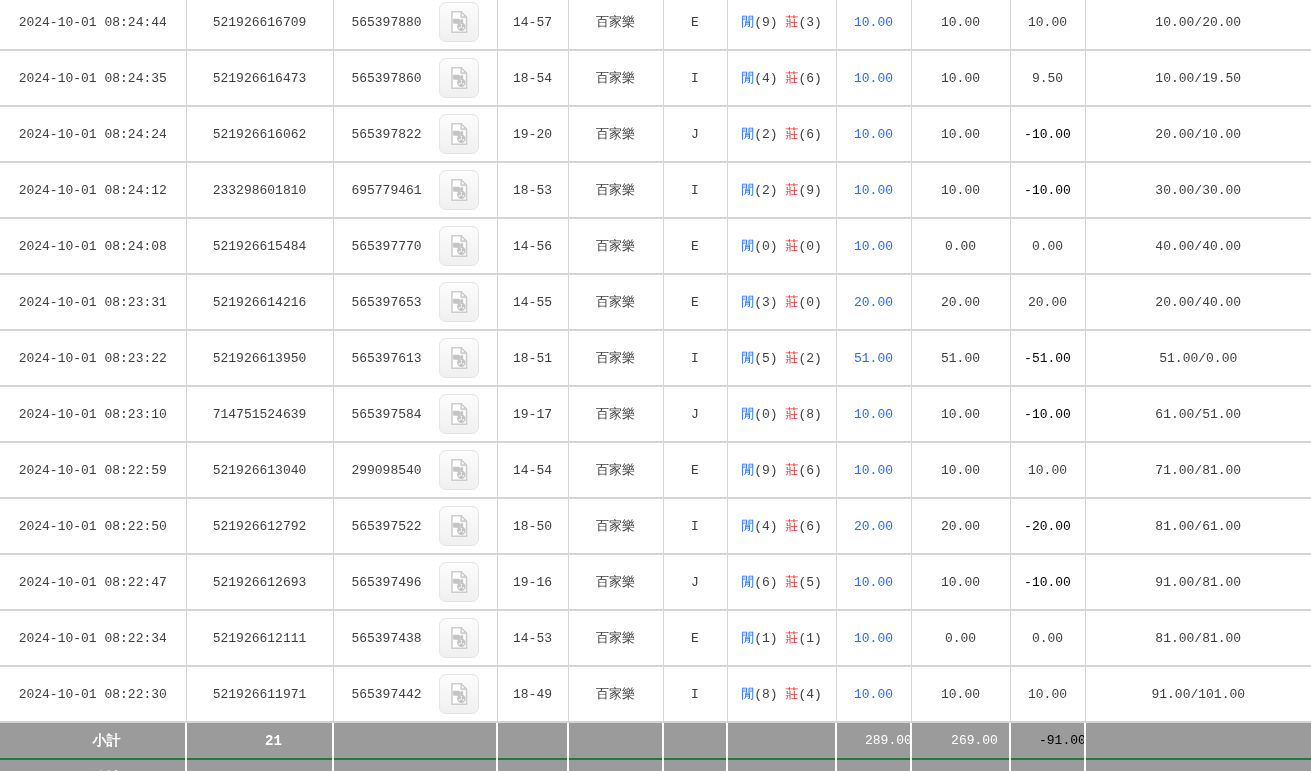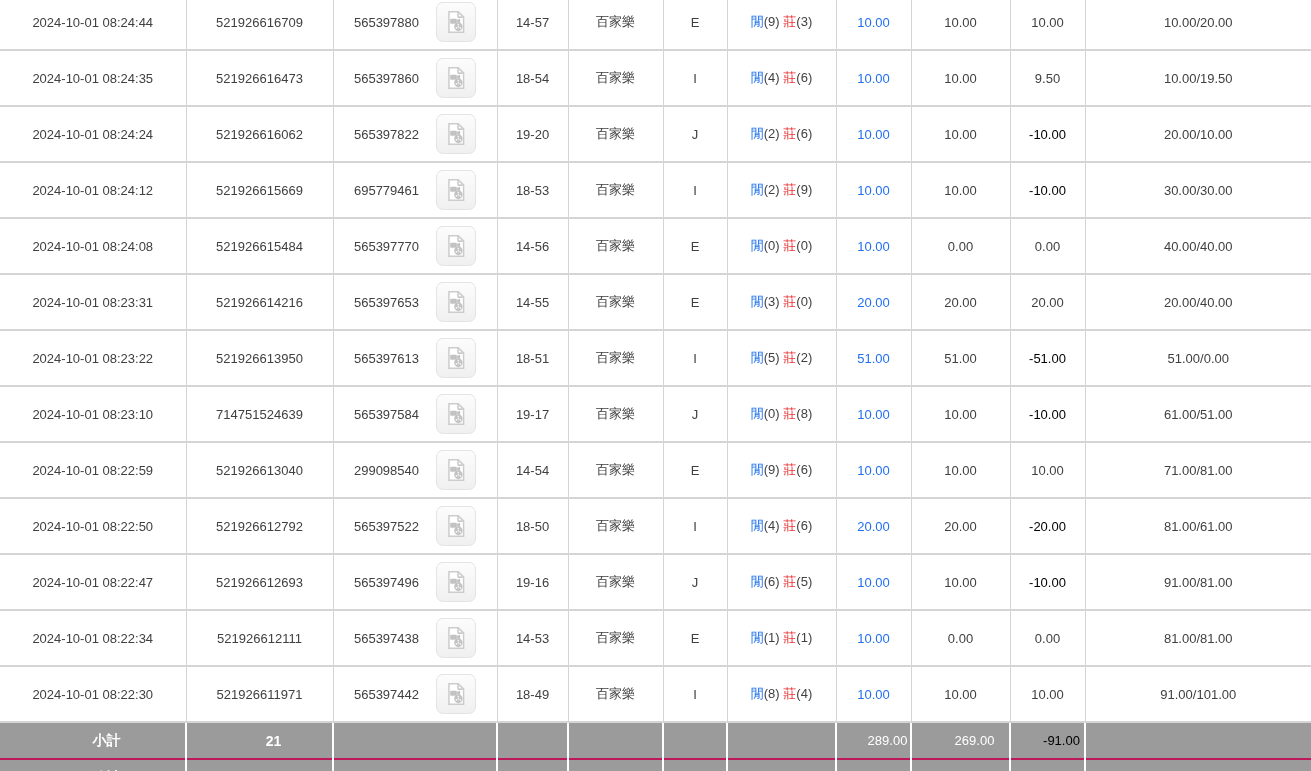--- a/index.html
+++ b/index.html
@@ -1,18 +1,18 @@
 <!DOCTYPE html>
 <html><head>
 <meta charset="utf-8">
 <style>
   html,body{margin:0;padding:0;background:#ffffff;}
   .viewport{
     width:1311px;height:771px;overflow:hidden;background:#fff;
-    font-family:Liberation Sans, sans-serif;
+    font-family:Liberation Mono, monospace;
   }
   table.bet-table{
     border-collapse:collapse;table-layout:fixed;width:1311px;margin-top:-5px;
   }
   td{
     text-align:center;vertical-align:middle;font-size:13px;color:#404040;
     padding:0;overflow:hidden;white-space:nowrap;
   }
   tbody td{
     height:54px;
@@ -29,21 +29,21 @@
   }
   .blue-t{color:#2070f0;}
   .red-t{color:#e83333;}
   .winloss.neg{color:#000000;}
   .paren{color:#404040;}
   .paren::before{content:"(";}
   .paren::after{content:")";}
   td.bet-link{color:#2070f0;cursor:pointer;}
   tfoot td{
     background:#9b9b9b;color:#ffffff;height:35px;
-    border-top:2px solid #be185d;
+    border-top:2px solid #15803d;
     border-right:2px solid rgba(255,255,255,0.55);
     font-size:13px;
     padding-left:28px;
   }
   tfoot td:last-child{border-right:none;}
   tfoot td.sum-label, tfoot td.sum-count{font-weight:bold;font-size:14px;}
   tfoot td.winloss{color:#ff1a1a;}
 </style>
 </head>
 <body>
@@ -152,21 +152,21 @@
     <td>J</td>
     <td><span class="blue-t">閒</span><span class="paren">2</span> <span class="red-t">莊</span><span class="paren">6</span></td>
     <td class="bet-link">10.00</td>
     <td>10.00</td>
     <td class="winloss neg">-10.00</td>
     <td>20.00/10.00</td>
   </tr>
 
   <tr>
     <td>2024-10-01 08:24:12</td>
-    <td>521926615669</td>
+    <td>233298601810</td>
     <td>
       <span class="round-wrap">
         <span>695779461</span>
         <button class="video-btn">
           <svg width="26" height="26" viewBox="0 0 24 24">
             <path d="M5.5 2.5 H14 L19 7.5 V21.5 H5.5 Z" fill="#ffffff" stroke="#cccccc" stroke-width="1.4"></path>
             <path d="M14 2.5 V7.5 H19" fill="none" stroke="#cccccc" stroke-width="1.4"></path>
             <rect x="6.6" y="9.0" width="6.2" height="4.6" rx="0.8" fill="#c3c3c3"></rect>
             <path d="M12.8 10.1 L15.8 8.7 V13.5 L12.8 12.1 Z" fill="#c3c3c3"></path>
             <circle cx="14.2" cy="16.4" r="3.9" fill="#c3c3c3"></circle>

